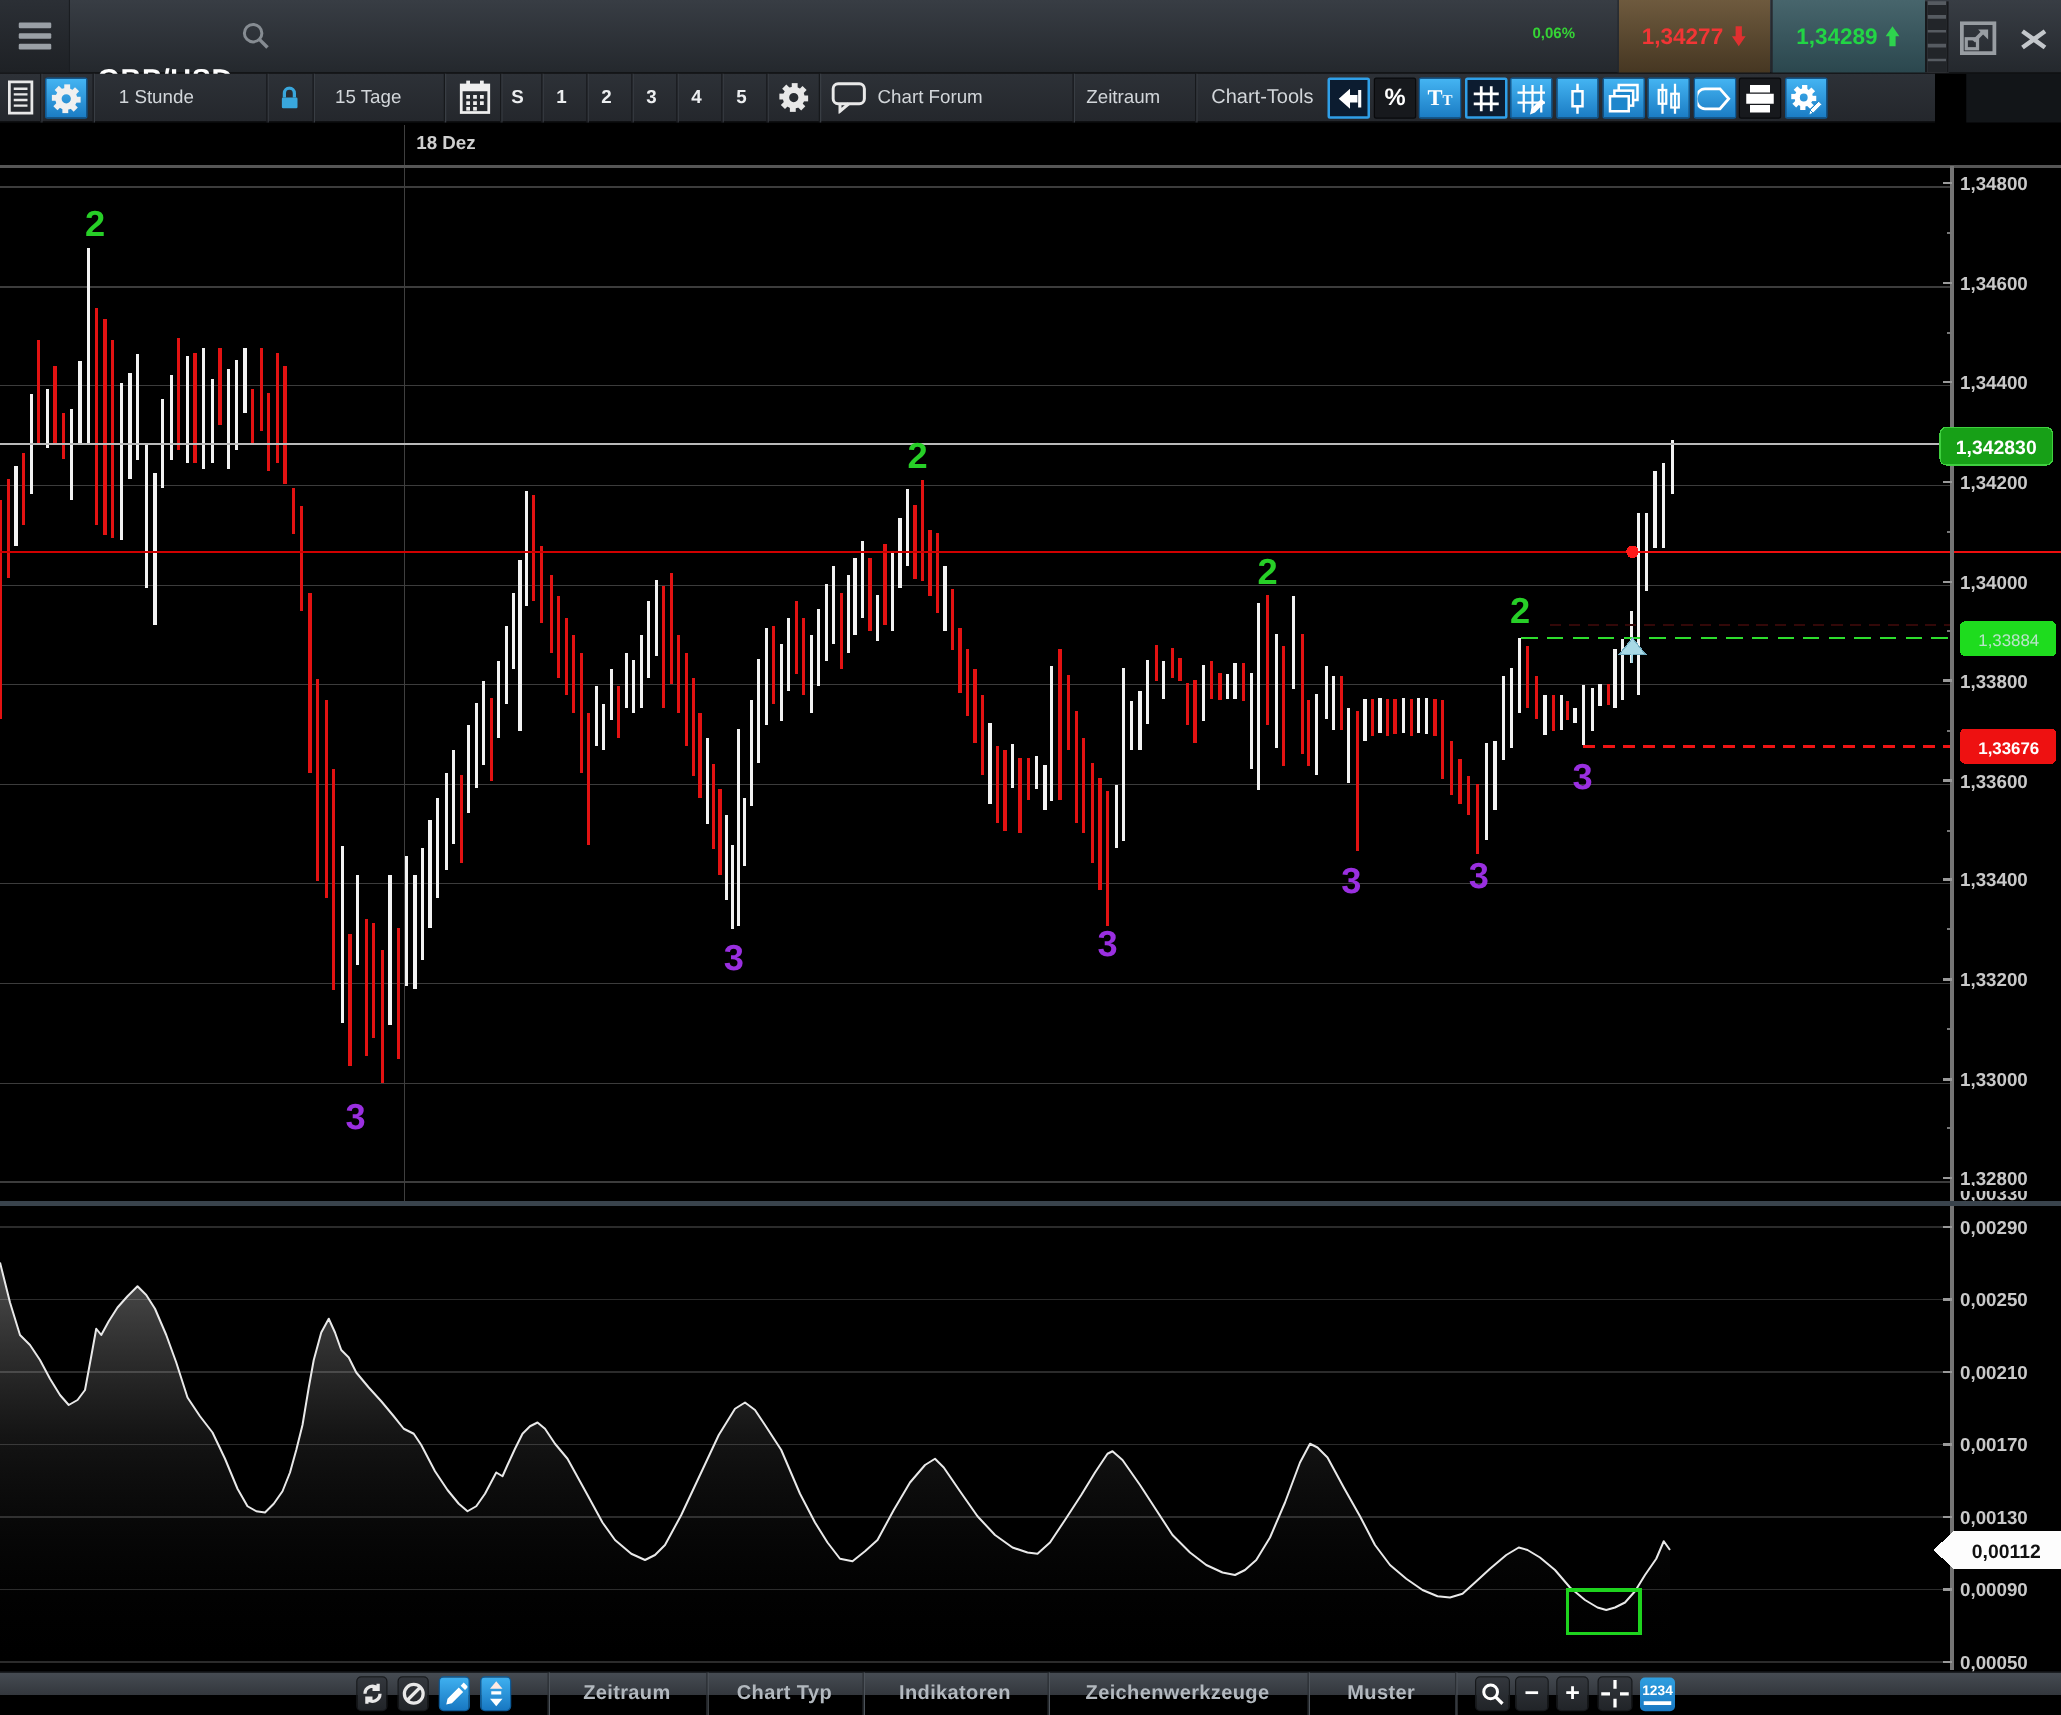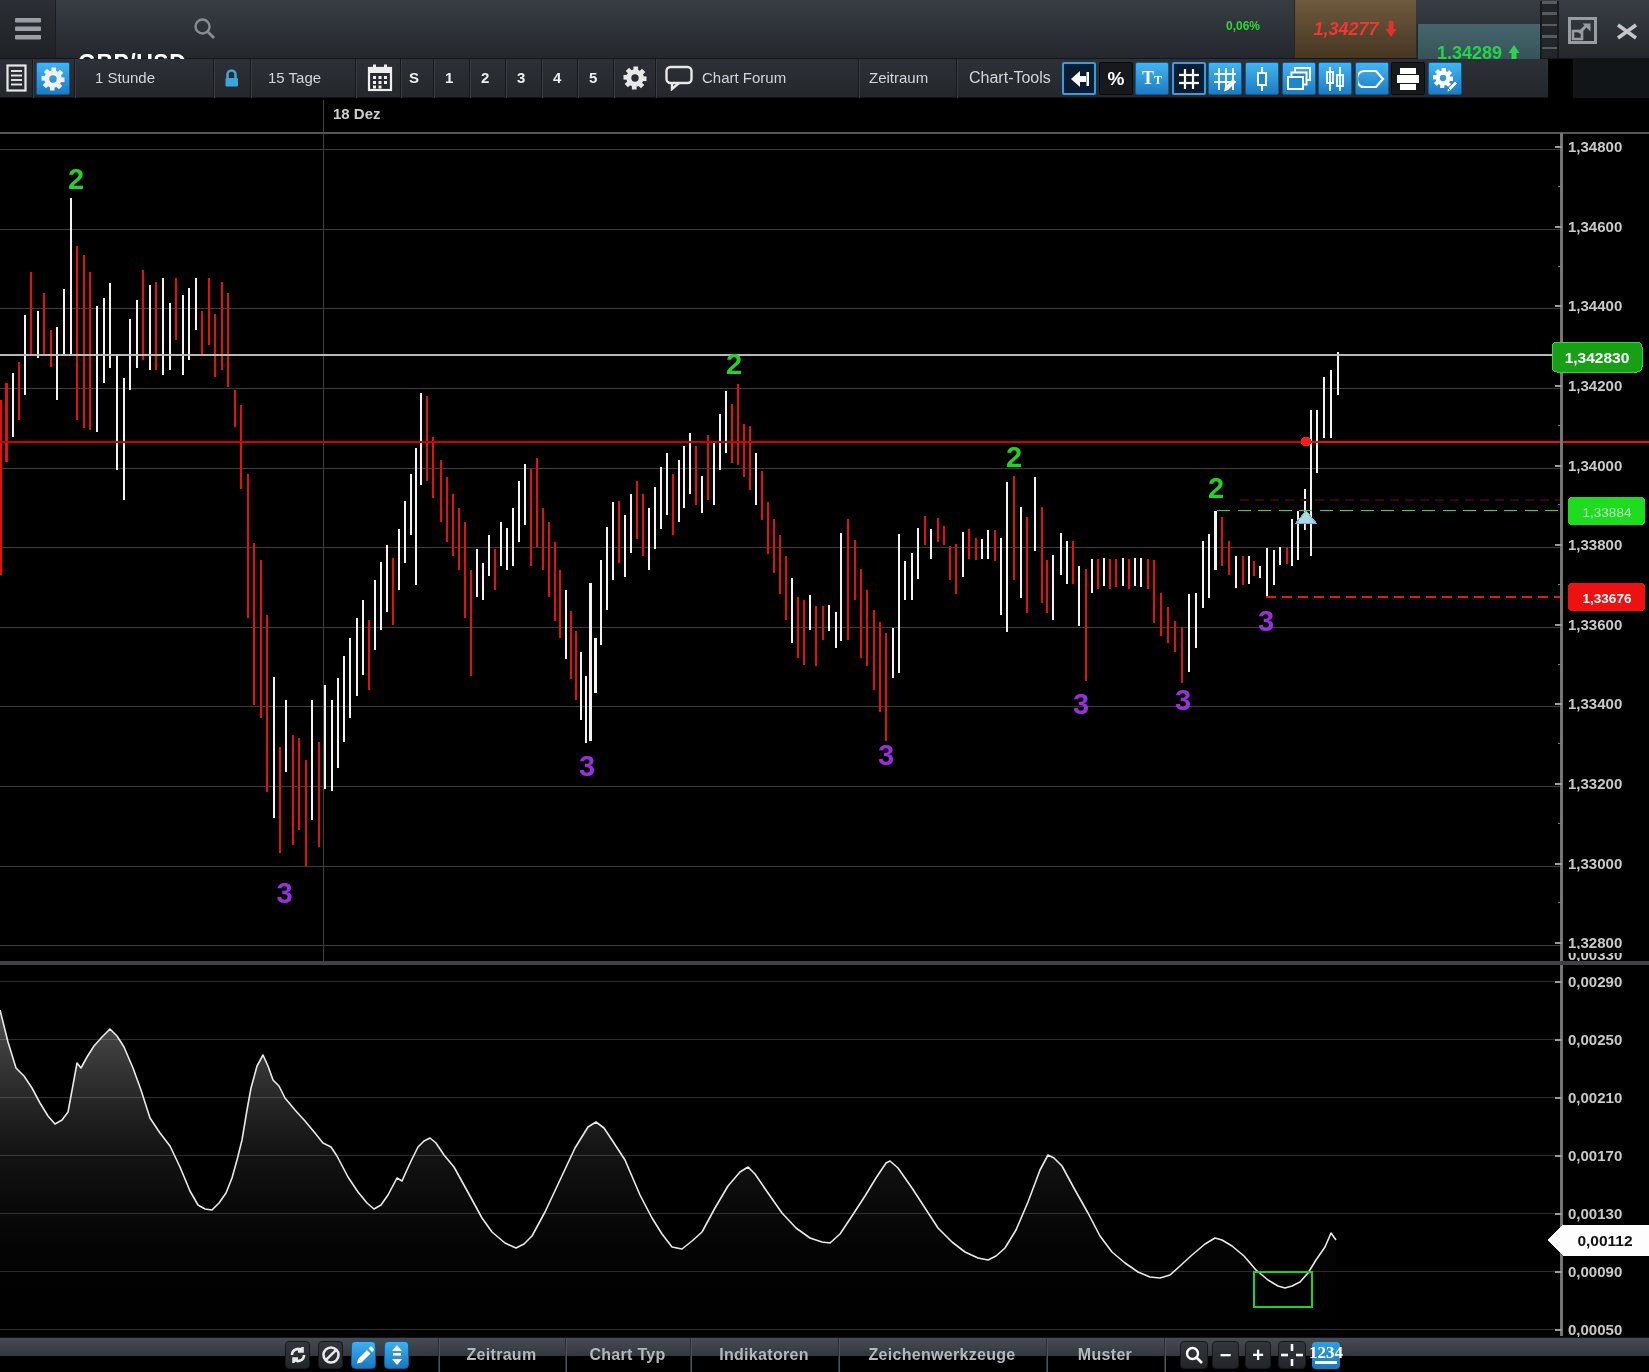--- a/index.html
+++ b/index.html
@@ -1,22 +1,22 @@
 <!DOCTYPE html>
 <html><head><meta charset="utf-8"><title>GBP/USD</title><style>
 *{margin:0;padding:0;box-sizing:border-box;}
 html,body{width:1649px;height:1372px;background:#000;overflow:hidden;font-family:"Liberation Sans",sans-serif;position:relative;}
 .bar1{position:absolute;left:0;top:0;width:1649px;height:59px;background:linear-gradient(#383d44,#24282d);border-bottom:1px solid #141619;}
 .hambox{position:absolute;left:0;top:0;width:56px;height:58px;background:linear-gradient(#2b2f35,#1e2125);border-right:1px solid #1a1d21;padding:16px 0 0 13px;}
 .sym{position:absolute;left:78px;top:16px;font-size:23px;font-weight:bold;color:#fff;letter-spacing:0.5px;margin-top:34px;}
 .pct{position:absolute;left:1226px;top:19px;font-size:12px;font-weight:bold;color:#35d435;}
 .pricebox{position:absolute;top:0;height:58px;display:flex;align-items:center;justify-content:center;font-size:18px;font-weight:bold;}
 .pricebox.red{left:1294px;width:122px;background:linear-gradient(#6e5a3e,#463722);border-left:1px solid #23272c;}
-.pricebox.teal{left:1417px;width:123px;background:linear-gradient(#47656c,#2b474e);border-left:1px solid #23272c;margin-top:24px;}
-.rp{color:#f23535;font-style:italic;}
+.pricebox.teal{left:1417px;width:123px;background:linear-gradient(#47656c,#2b474e);border-left:1px solid #23272c;}
+.rp{color:#f23535;}
 .gp{color:#22d545;}
 .film{position:absolute;left:1540px;top:1px;width:19px;height:57px;background:#565b61;border-left:2px solid #17191c;border-right:2px solid #17191c;display:flex;flex-direction:column;gap:2.5px;padding-top:2.5px;}
 .film i{display:block;height:9px;background:#222529;}
 .bar2{position:absolute;left:0;top:59px;width:1548px;height:39px;background:linear-gradient(#2d3137,#24272c);border-bottom:1px solid #101214;}
 .bar2 .sep{position:absolute;top:0;width:1px;height:39px;background:#17191c;box-shadow:1px 0 0 #383d43;}
 .bar2 .t{position:absolute;top:10px;font-size:15px;color:#d2d6da;white-space:nowrap;}
 .bar2 .t.b{font-weight:bold;color:#eceef0;}
 .tb{position:absolute;top:3px;width:34px;height:33px;border-radius:2px;display:flex;align-items:center;justify-content:center;}
 .tb.bl{background:linear-gradient(#44b4f2,#1b7cc4);border:1px solid #0d5a96;}
 .tb.dk{background:#17191d;border:1px solid #090a0c;}
@@ -412,16 +412,16 @@
         <g stroke="#fff" stroke-width="2.6">
           <line x1="12" y1="1" x2="12" y2="8"></line>
           <line x1="12" y1="16" x2="12" y2="23"></line>
           <line x1="1" y1="12" x2="8" y2="12"></line>
           <line x1="16" y1="12" x2="23" y2="12"></line>
         </g>
       </svg>
     </div>
  <div style="position:absolute;left:1312px;top:4px;">
       <div style="background:linear-gradient(#2f9fe0,#1878c2);border-radius:4px;width:28px;height:27px;display:flex;flex-direction:column;align-items:center;justify-content:center;">
-        <span style="color:#fff;font-size:17px;font-weight:bold;font-family:Liberation Serif, serif;line-height:12px;">1234</span>
+        <span style="color:#fff;font-size:11px;font-weight:bold;font-family:Liberation Sans, sans-serif;line-height:12px;">1234</span>
         <div style="width:22px;height:2.5px;background:#fff;margin-top:2px;"></div>
       </div>
     </div>
 </div>
 </body></html>

